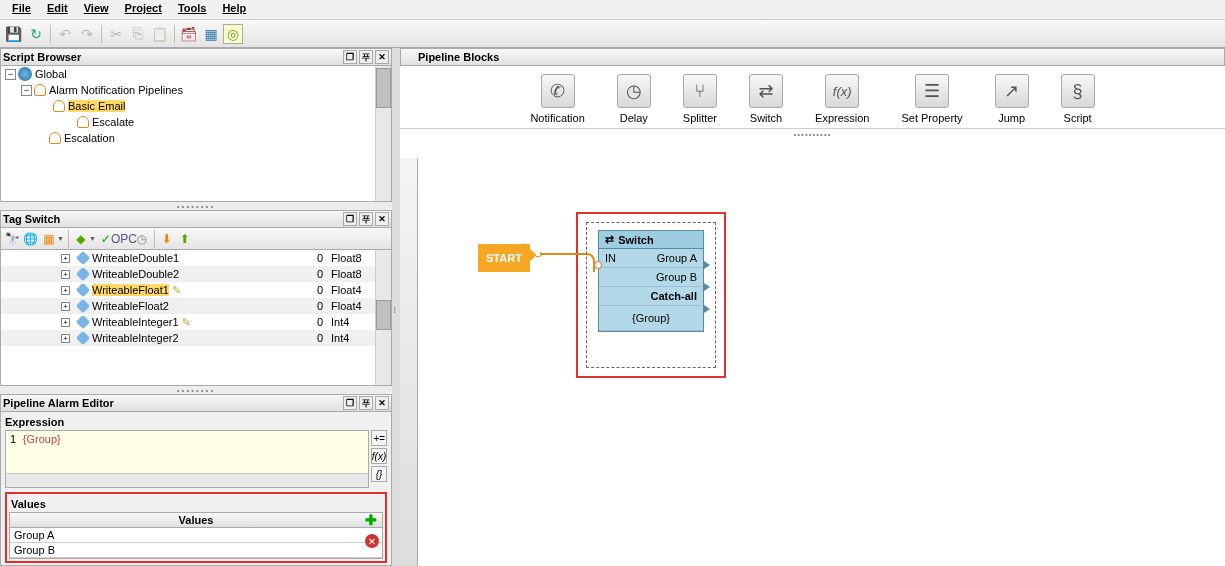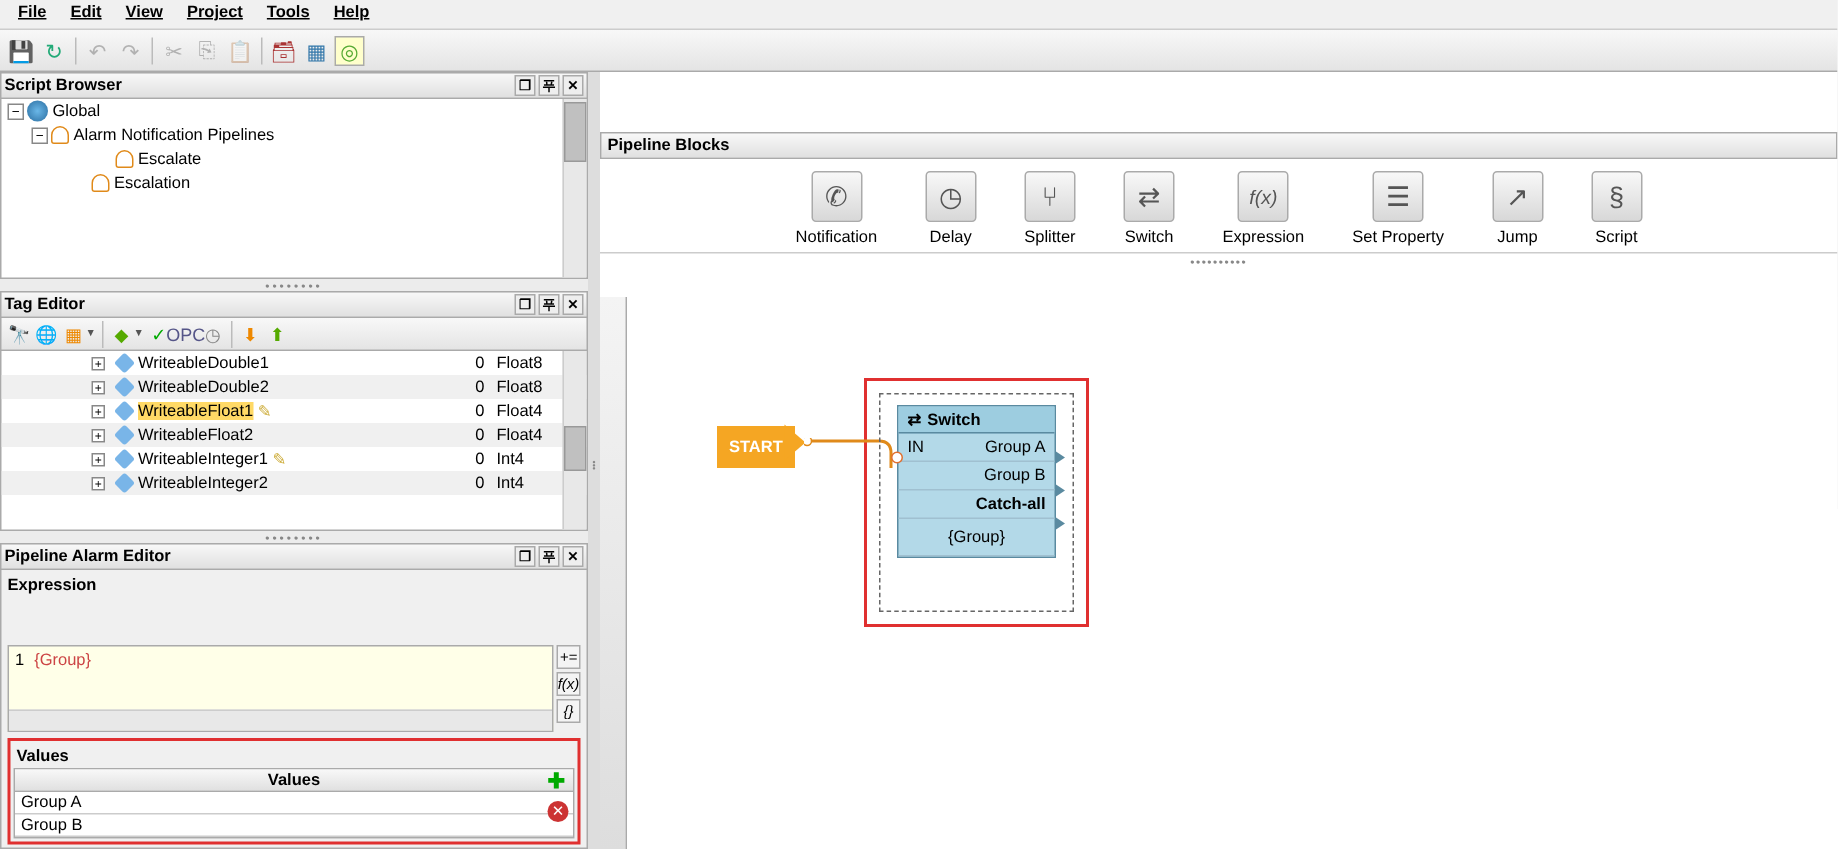--- a/index.html
+++ b/index.html
@@ -43,40 +43,40 @@
 .tag-name { flex: 1; display: flex; align-items: center; padding-left: 60px; }
 .tag-value { width: 40px; text-align: right; padding-right: 8px; }
 .tag-type { width: 60px; }
 .tag-icon { width: 10px; height: 10px; background: #79b5e8; border-radius: 2px; transform: rotate(45deg); margin-right: 4px; margin-left: 4px; }
 .tag-exp { width: 9px; height: 9px; border: 1px solid #888; background: #fff; margin-right: 4px; display: flex; align-items: center; justify-content: center; font-size: 8px; }
 .tag-hl { background: #ffd966; }
 
 .editor-body { background: #f0f0f0; border: 1px solid #aaa; border-top: none; padding: 2px 4px; flex: 1; display: flex; flex-direction: column; }
 .editor-sub { color: #4a7; font-weight: bold; border-bottom: 1px solid #ccc; margin-bottom: 2px; }
 .editor-label { font-weight: bold; padding: 2px 0; }
-.expr-row { display: flex; gap: 2px; margin-top: 32px; }
+.expr-row { display: flex; gap: 2px; }
 .expr-box { flex: 1; background: #ffffe8; border: 1px solid #aaa; height: 58px; position: relative; font-family: monospace; font-size: 11px; padding: 2px 4px; }
 .expr-num { color: #000; }
 .expr-group { color: #c44; }
 .expr-scroll-h { position: absolute; bottom: 0; left: 0; right: 0; height: 14px; background: #e8e8e8; border-top: 1px solid #ccc; }
 .expr-btns { display: flex; flex-direction: column; gap: 2px; }
 .expr-btn { width: 16px; height: 16px; border: 1px solid #aaa; background: #f4f4f4; display: flex; align-items: center; justify-content: center; font-size: 10px; font-style: italic; }
 
 .values-box { border: 2px solid #e03030; margin-top: 4px; padding: 2px; }
 .values-title { font-weight: bold; padding: 2px; }
 .values-table { border: 1px solid #aaa; background: #fff; }
 .values-head { background: linear-gradient(#f8f8f8,#e0e0e0); text-align: center; border-bottom: 1px solid #aaa; font-weight: bold; padding: 1px; }
 .values-row { border-bottom: 1px solid #ccc; padding: 1px 4px; }
 .values-btns { display: flex; flex-direction: column; position: absolute; right: 4px; gap: 6px; }
 .values-wrap { display: flex; position: relative; }
 .values-table-wrap { flex: 1; }
 .plus-icon { color: #0a0; font-weight: bold; font-size: 14px; }
 .del-icon { width: 14px; height: 14px; background: #c33; border-radius: 50%; color: #fff; display: flex; align-items: center; justify-content: center; font-size: 10px; }
 
-.pb-header { height: 18px; background: linear-gradient(#f8f8f8,#e0e0e0); border: 1px solid #aaa; display: flex; align-items: center; padding: 0 4px; font-weight: bold; margin-top: 40px; }
+.pb-header { height: 18px; background: linear-gradient(#f8f8f8,#e0e0e0); border: 1px solid #aaa; display: flex; align-items: center; padding: 0 17px; font-weight: bold; }
 .block-palette { display: flex; justify-content: center; gap: 32px; padding: 8px 0 4px; border-bottom: 1px solid #ccc; }
 .palette-item { display: flex; flex-direction: column; align-items: center; gap: 4px; }
 .palette-icon { width: 34px; height: 34px; background: linear-gradient(#f8f8f8,#d8d8d8); border: 1px solid #aaa; border-radius: 3px; display: flex; align-items: center; justify-content: center; font-size: 18px; color: #555; }
 .canvas-wrap { flex: 1; position: relative; background: #fff; display: flex; }
 .ruler-h { height: 18px; background: linear-gradient(#f4f4f4,#ddd); border-bottom: 1px solid #aaa; position: relative; overflow: hidden; margin-left: 18px; }
 .ruler-v { width: 18px; background: linear-gradient(#f4f4f4,#ddd); border-right: 1px solid #aaa; position: absolute; top: 18px; bottom: 0; left: 0; }
 .palette-dots { text-align: center; font-size: 8px; color: #888; letter-spacing: 1px; padding: 1px; }
 .canvas { position: absolute; left: 18px; top: 18px; right: 0; bottom: 0; background: #fff; }
 .sel-frame { position: absolute; border: 2px solid #e03030; }
 .dash-frame { position: absolute; border: 1.5px dashed #666; }
@@ -135,36 +135,40 @@
       <div class="tree-row">
         <span class="tree-exp">−</span>
         <span class="globe-icon"></span>
         <span>Global</span>
       </div>
       <div class="tree-row" style="padding-left:20px">
         <span class="tree-exp">−</span>
         <span class="bell-icon"></span>
         <span>Alarm Notification Pipelines</span>
       </div>
+      <div class="tree-row" style="padding-left:52px">
+        <span class="bell-icon"></span>
+        <span class="highlight">Basic Email</span>
+      </div>
       <div class="tree-row" style="padding-left:76px">
         <span class="bell-icon"></span>
         <span>Escalate</span>
       </div>
-      <div class="tree-row" style="padding-left:60px">
+      <div class="tree-row" style="padding-left:48px">
         <span class="bell-icon"></span>
         <span>Escalation</span>
       </div>
       <div class="scroll-v">
           <div class="scroll-thumb" style="height:40px;margin-top:2px"></div>
         </div>
     </div>
     <div class="hdots">••••••••</div>
 
     <div class="panel-header">
-      <span>Tag Editor</span>
+      <span>Tag Switch</span>
       <div class="panel-controls">
         <span>❐</span>
         <span>푸</span>
         <span>✕</span>
       </div>
     </div>
     <div class="tag-toolbar">
       <span class="tiny-icon">🔭</span>
       <span class="tiny-icon" style="color:#37a">🌐</span>
       <span class="tiny-icon" style="color:#e80">▦</span>

